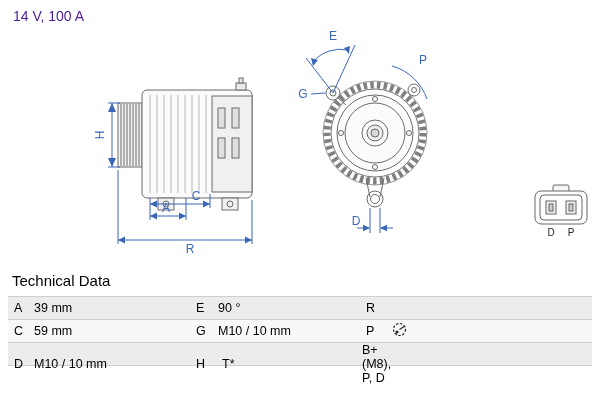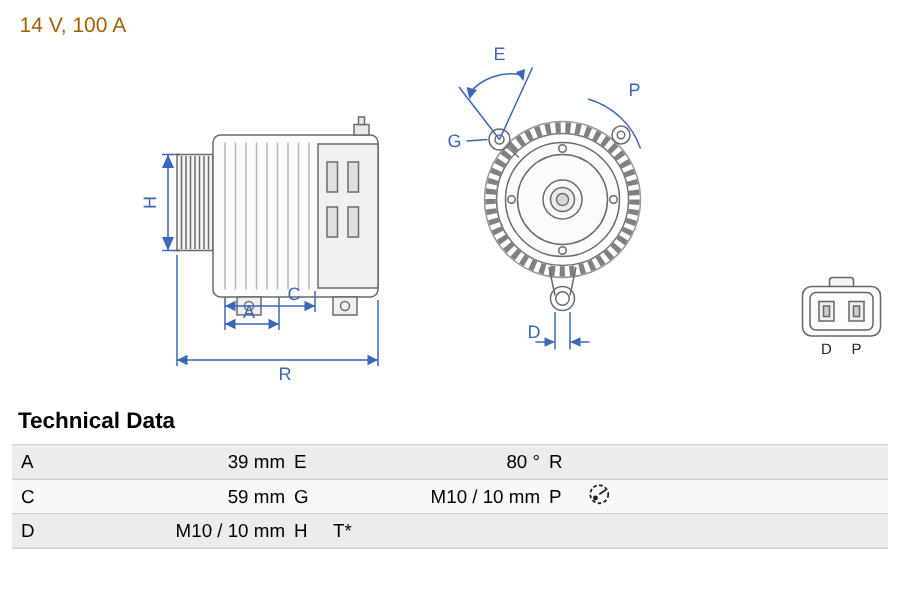--- a/index.html
+++ b/index.html
@@ -7,44 +7,44 @@
   body {
     width: 600px; height: 400px;
     background: #ffffff;
     font-family: "Liberation Sans", sans-serif;
     color: #000;
     position: relative;
     overflow: hidden;
   }
   .rating {
     position: absolute; top: 8px; left: 13px;
-    font-size: 14px; color: #a16207;
+    font-size: 14px; color: #4c1d95;
   }
   .drawing {
     position: absolute; top: 0; left: 0;
   }
   .tech-section {
     position: absolute; left: 8px; right: 8px; top: 272px;
   }
   .tech-title {
-    font-size: 15px; font-weight: bold; margin: 0 0 7px 4px; color: #000;
+    font-size: 15px; font-weight: normal; margin: 0 0 7px 4px; color: #000;
   }
   .tech-table { width: 100%; border-top: 1px solid #cfcfcf; }
   .trow {
     display: grid;
     grid-template-columns: 24px 158px 26px 144px 30px 1fr;
     align-items: center;
     height: 23px;
     border-bottom: 1px solid #cfcfcf;
     font-size: 12.5px;
   }
   .trow.odd  { background: #ececec; }
   .trow.even { background: #f8f8f8; }
   .tkey { padding-left: 6px; }
-  .tval { padding-left: 2px; text-align: right; }
+  .tval { padding-left: 2px; }
   .icon-cell { display: flex; align-items: center; height: 100%; }
   .footnote {
     margin-top: 2px; margin-left: 354px;
     font-size: 10.5px; color: #222;
   }
   svg text.dim {
     font-family: "Liberation Sans", sans-serif;
     font-size: 12px; fill: #3a67b8;
   }
   svg text.pin {
@@ -195,21 +195,21 @@
 
 <div class="tech-section">
   <div class="tech-title">Technical Data</div>
 
   <div class="tech-table">
 
     <div class="trow odd">
       <div class="tkey">A</div>
       <div class="tval">39 mm</div>
       <div class="tkey">E</div>
-      <div class="tval">80 °</div>
+      <div class="tval">90 °</div>
       <div class="tkey">R</div>
     </div>
 
     <div class="trow even">
       <div class="tkey">C</div>
       <div class="tval">59 mm</div>
       <div class="tkey">G</div>
       <div class="tval">M10 / 10 mm</div>
       <div class="tkey">P</div>
       <div class="tval icon-cell">
@@ -221,17 +221,18 @@
           </svg>
         </span>
       </div>
     </div>
 
     <div class="trow odd">
       <div class="tkey">D</div>
       <div class="tval">M10 / 10 mm</div>
       <div class="tkey">H</div>
       <div class="tkey">T*</div>
+      <div class="tval">B+(M8), P, D</div>
     </div>
 
   </div>
 
 </div>
 
 </body></html>

